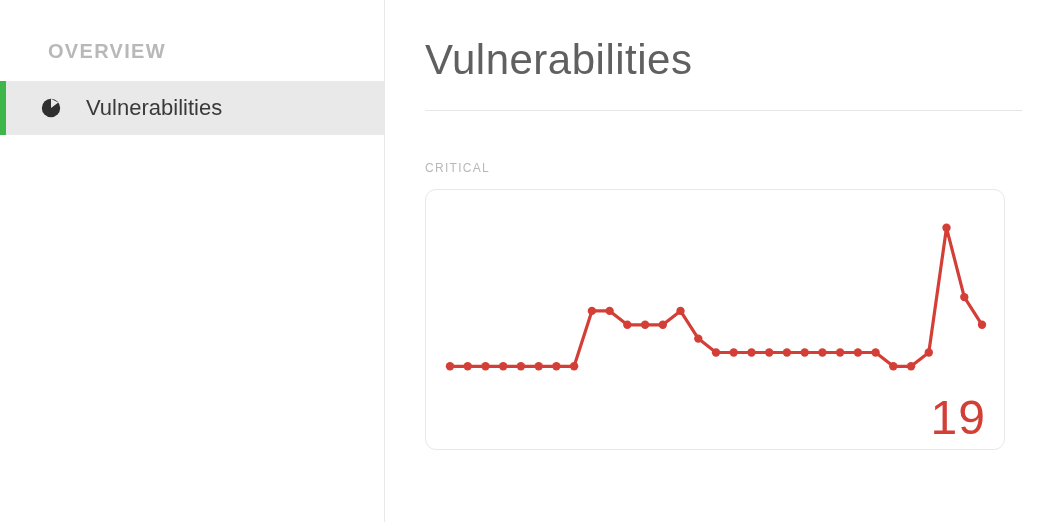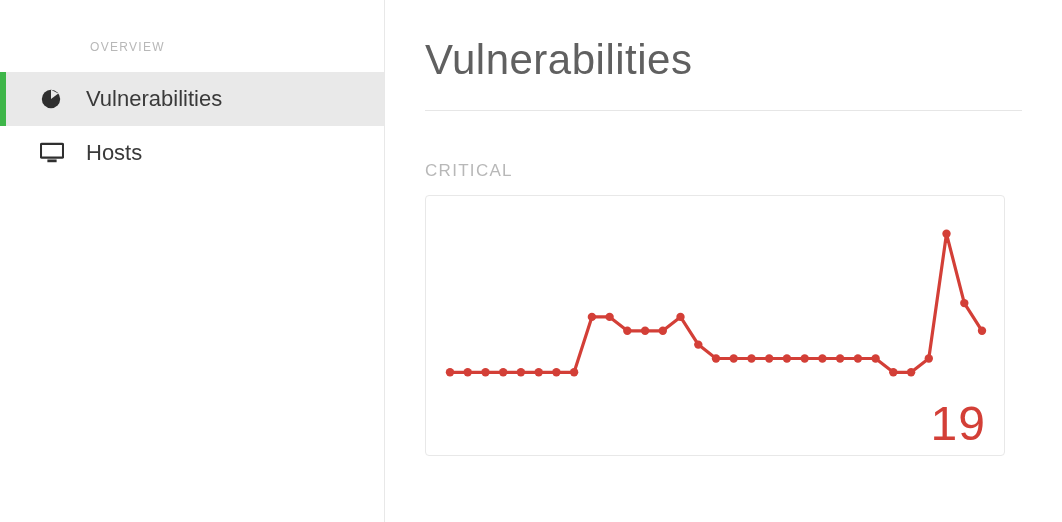--- a/index.html
+++ b/index.html
@@ -14,26 +14,25 @@
       height: 522px;
       display: flex;
       overflow: hidden;
     }
     .sidebar {
       width: 385px;
       border-right: 1px solid #e8e8e8;
       padding-top: 40px;
     }
     .sidebar-header {
-      font-size: 12px;
-      font-weight: 400;
+      font-size: 20px;
+      font-weight: 700;
       color: #b8b8b8;
       letter-spacing: 1.3px;
       padding: 0 0 18px 48px;
-      margin-left: 42px;
     }
     .sidebar-item {
       display: flex;
       align-items: center;
       padding: 14px 0 14px 40px;
       cursor: pointer;
       position: relative;
     }
     .sidebar-item.active {
       background-color: #e9e9e9;
@@ -68,31 +67,31 @@
     .page-title {
       font-size: 42px;
       font-weight: 200;
       color: #606060;
       letter-spacing: 0.5px;
       padding-bottom: 26px;
       border-bottom: 1px solid #e6e6e6;
       margin-bottom: 50px;
     }
     .chart-label {
-      font-size: 17px;
+      font-size: 12px;
       font-weight: 400;
       color: #b8b8b8;
       letter-spacing: 1.3px;
       margin-bottom: 14px;
     }
     .chart-card {
       width: 580px;
       height: 261px;
       border: 1px solid #e8e8e8;
-      border-radius: 4px;
+      border-radius: 11px;
       position: relative;
       padding: 10px;
     }
     .chart-svg {
       position: absolute;
       left: 14px;
       top: 14px;
       width: 552px;
       height: 200px;
     }
@@ -115,29 +114,20 @@
   <div class="sidebar-item active">
     <span class="icon-wrap">
       <svg width="22" height="22" viewBox="0 0 24 24">
         <circle cx="12" cy="12" r="10" fill="#2f2f2f"></circle>
         <path d="M12 2 L12 12 L20 6 Z" fill="#e9e9e9"></path>
       </svg>
     </span>
     <span class="label">Vulnerabilities</span>
   </div>
 
-  <div class="sidebar-item">
-    <span class="icon-wrap">
-      <svg width="24" height="22" viewBox="0 0 26 22">
-        <rect x="1" y="1" width="24" height="15" rx="1" fill="none" stroke="#2f2f2f" stroke-width="2.4"></rect>
-        <rect x="8" y="18" width="10" height="3" fill="#2f2f2f"></rect>
-      </svg>
-    </span>
-    <span class="label">Hosts</span>
-  </div>
 
 </aside>
 
 <main class="main">
   <h1 class="page-title">Vulnerabilities</h1>
 
   <div class="chart-label">CRITICAL</div>
 
   <div class="chart-card">
     <svg class="chart-svg" id="critical-chart-svg" viewBox="0 0 552 200">

